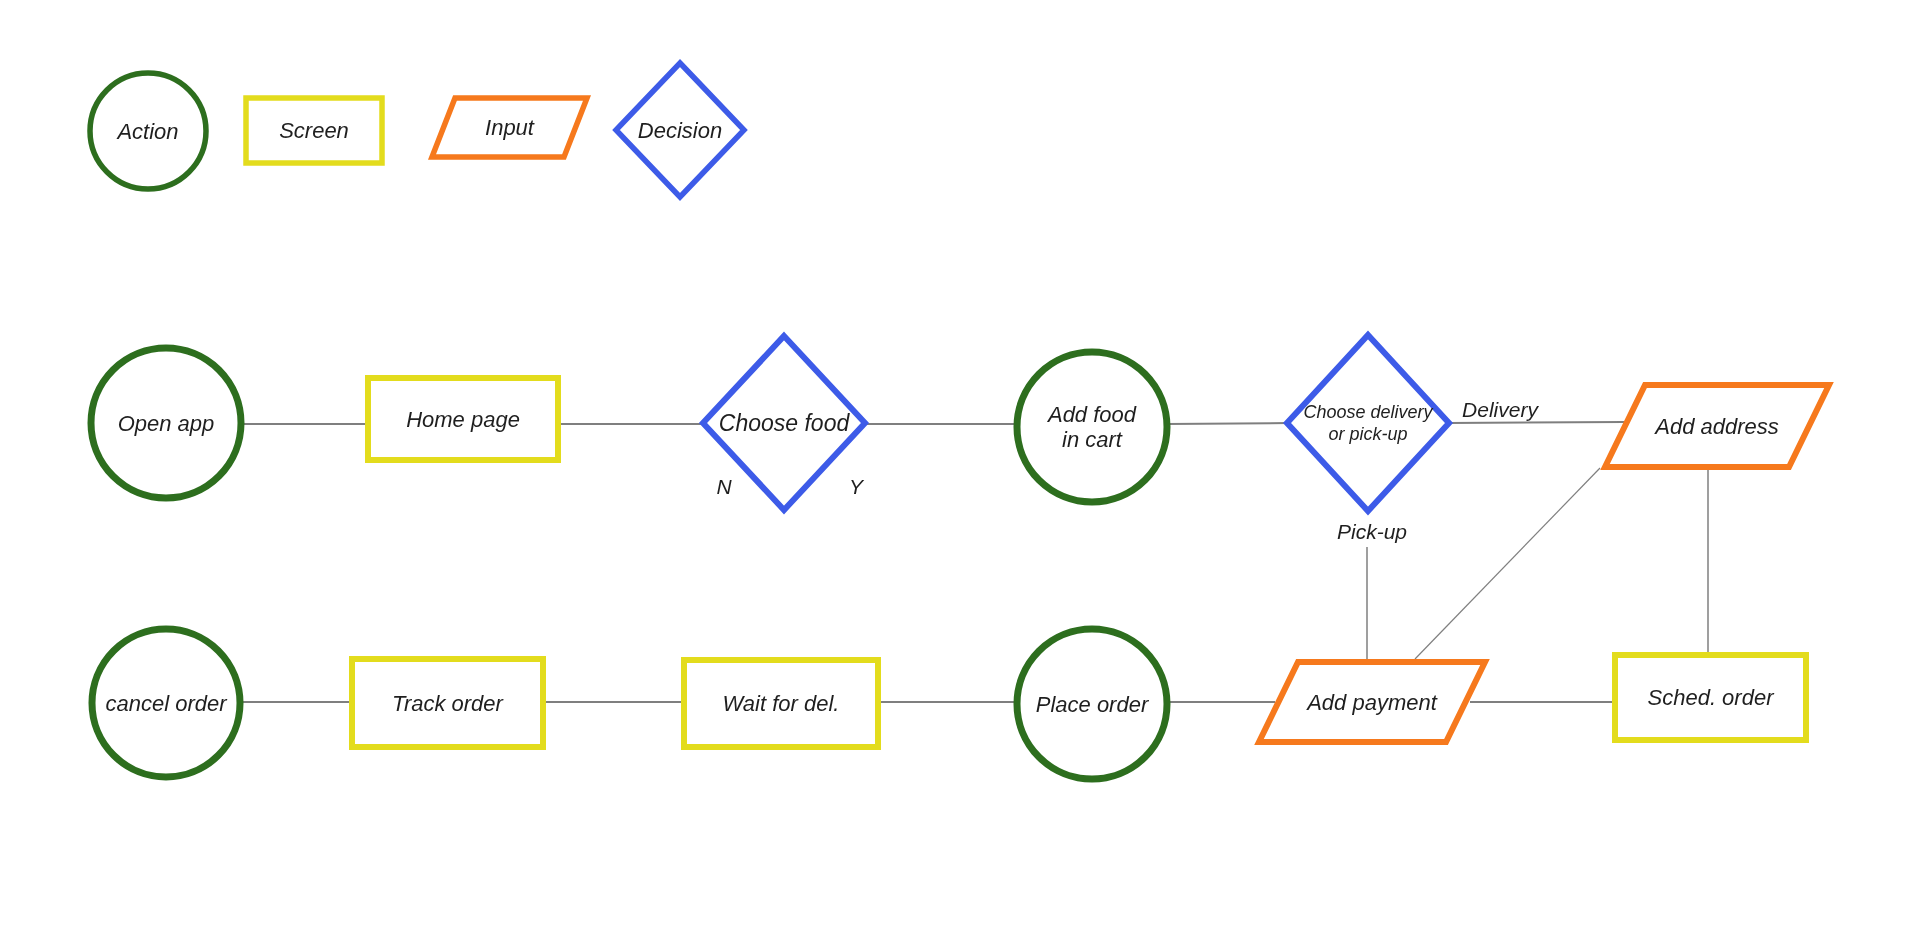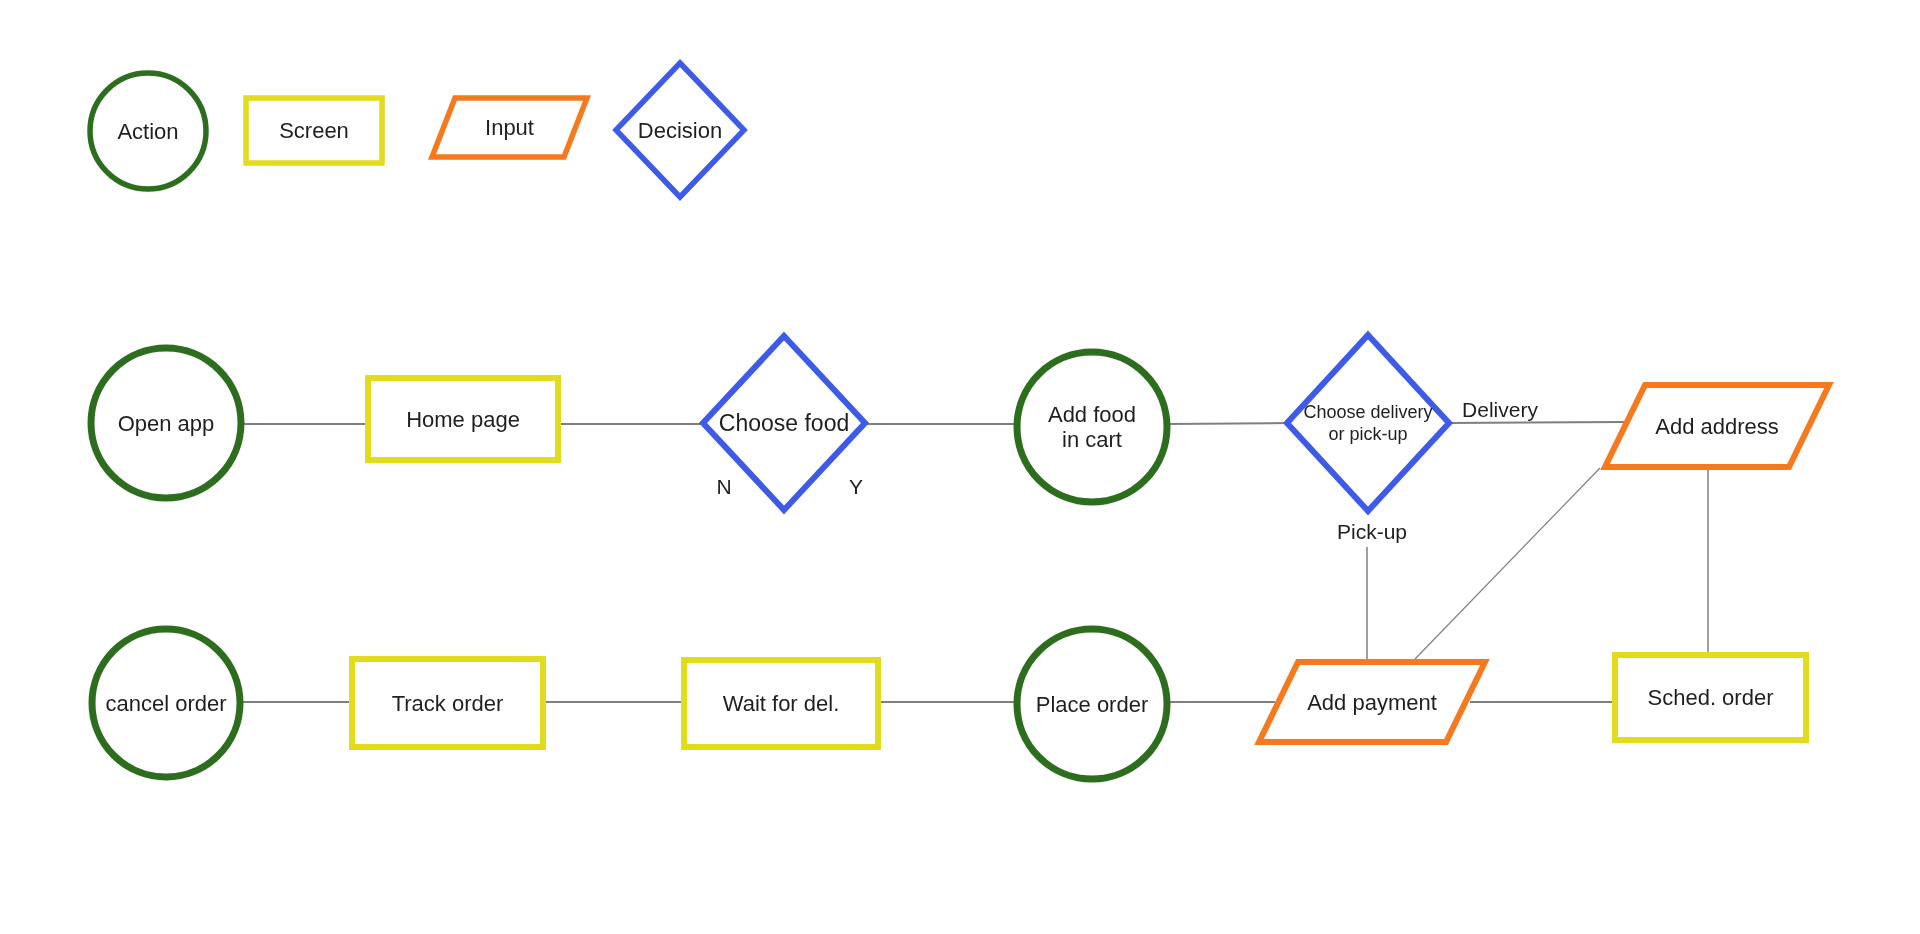--- a/index.html
+++ b/index.html
@@ -9,20 +9,21 @@
     width: 1920px;
     height: 934px;
     overflow: hidden;
     font-family: "Liberation Sans", sans-serif;
   }
   .stage {
     position: relative;
     width: 1920px;
     height: 772px;
     background: #ffffff;
+    font-style: italic;
   }
   svg { display: block; }
   svg text {
     font-family: "Liberation Sans", sans-serif;
     fill: #1f1f1f;
   }
 </style>
 </head>
 <body>
 

